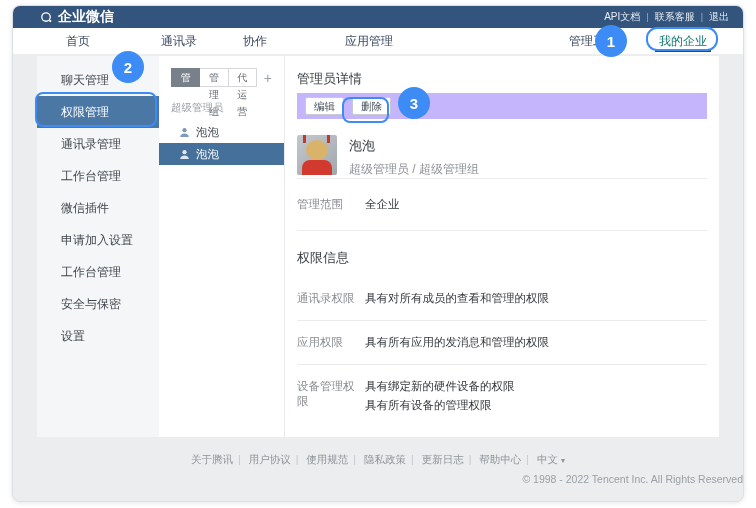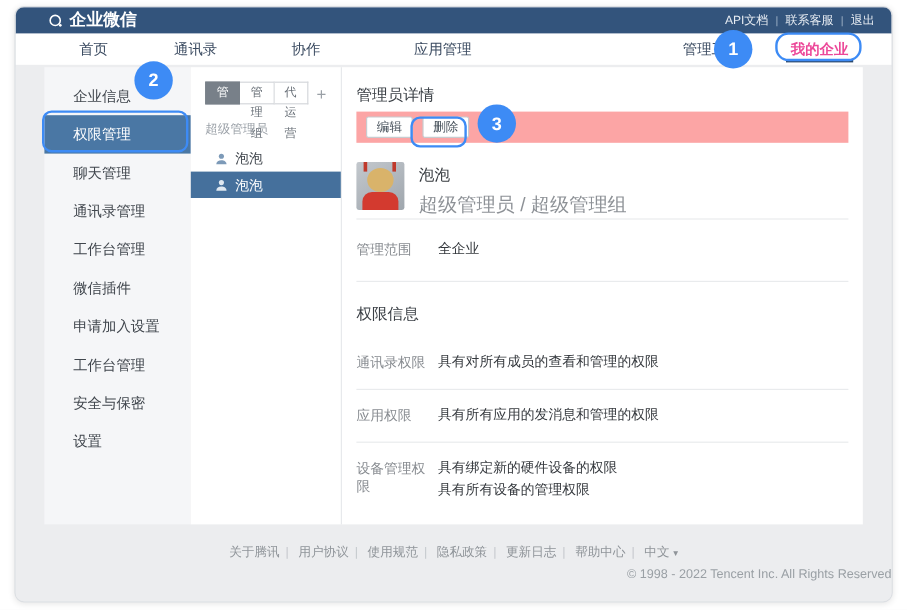--- a/index.html
+++ b/index.html
@@ -16,21 +16,21 @@
   .brand-icon { display:inline-flex; width:13px; height:13px; }
   .topbar-links { position:absolute; right:14px; top:0; height:22px; display:flex; align-items:center; gap:6px;
                   color:#e8edf3; font-size:10px; }
   .topbar-links a { color:#e8edf3; text-decoration:none; cursor:pointer; }
   .topbar-links .sep { color:#9db0c6; font-size:9px; }
 
   
   .navbar { position:relative; height:26px; background:#fff; }
   .nav-item { position:absolute; top:0; height:26px; line-height:26px; transform:translateX(-50%);
               font-size:12px; color:#3a4a60; text-decoration:none; cursor:pointer; white-space:nowrap; }
-  .nav-item.active { color:#ec4899;font-weight:bold; }
+  .nav-item.active { color:#0f766e; }
   .nav-underline { position:absolute; left:642px; top:22px; width:56px; height:2px; background:#2c4a6e; }
 
   .body { position:relative; height:449px; background:#ecedef; }
   .content { display:flex; margin:2px 24px 0 24px; height:381px; }
 
   
   .sidebar { width:122px; background:#f5f6f8; padding-top:8px; }
   .side-item { height:32px; line-height:32px; padding-left:24px; font-size:12px; color:#40464d; cursor:pointer; }
   .side-item.selected { background:#4a77a4; color:#fff; }
 
@@ -47,32 +47,32 @@
   .members { margin:6px -12px 0 -12px; }
   .member { display:flex; align-items:center; gap:6px; height:22px; padding-left:20px;
             font-size:11.5px; color:#40464d; cursor:pointer; }
   .member .p-icon { display:inline-flex; width:11px; height:11px; color:#7d9ab8; }
   .member.selected { background:#45709c; color:#fff; }
   .member.selected .p-icon { color:#dfe8f1; }
 
   
   .detail { flex:1; background:#fff; padding:14px 12px 0 12px; }
   .detail h2 { font-size:13px; line-height:17px; color:#3b4046; font-weight:500; }
-  .toolbar { margin-top:6px; height:26px; background:#fca5a5; display:flex; align-items:center; padding:0 8px; gap:8px; }
+  .toolbar { margin-top:6px; height:26px; background:#c4b5fd; display:flex; align-items:center; padding:0 8px; gap:8px; }
   .btn { height:18px; min-width:38px; padding:0 8px; background:#fff; border:1px solid #c7cbcf; border-radius:2px;
          font-size:10.5px; color:#46505a; cursor:pointer; font-family:inherit; line-height:16px; }
   .profile { margin-top:16px; display:flex; gap:12px; }
   .avatar { position:relative; width:40px; height:40px; border-radius:2px; overflow:hidden;
             background:linear-gradient(145deg,#c3c8cd,#9fa6ad); }
   .avatar .mark1,.avatar .mark2 { position:absolute; top:0; width:3px; height:8px; background:#c0392b; }
   .avatar .mark1 { left:6px; } .avatar .mark2 { right:7px; }
   .avatar .head { position:absolute; left:9px; top:5px; width:22px; height:20px; border-radius:50%; background:#d9b36a; }
   .avatar .bodyshape { position:absolute; left:5px; bottom:-2px; width:30px; height:17px; border-radius:8px 8px 0 0; background:#d33a2f; }
   .profile .name { margin-top:2px; font-size:13px; color:#34383d; }
-  .profile .role { margin-top:6px; font-size:16px; color:#8d9196; }
+  .profile .role { margin-top:6px; font-size:12px; color:#8d9196; }
   hr.div { border:none; border-top:1px solid #e9ebed; margin:0; }
   .div-after-profile { margin-top:16px; }
   .inforow { display:flex; padding:18px 0; }
   .inforow.tight { padding:14px 0; }
   .inforow .lbl { width:68px; flex:0 0 68px; font-size:11.5px; color:#888c91; }
   .inforow .vals { font-size:11.5px; color:#34383d; }
   .inforow .vals div { line-height:22px; }
   .inforow .vals div:first-child { line-height:15px; }
   .detail h3 { margin:18px 0 10px 0; font-size:13px; color:#3b4046; font-weight:500; }
 
@@ -116,35 +116,34 @@
         <a>API文档</a>
         <span class="sep">|</span>
         <a>联系客服</a>
         <span class="sep">|</span>
         <a>退出</a>
       </div>
     </header>
 
     <nav class="navbar">
       <a class="nav-item" style="left:65px">首页</a>
-      <a class="nav-item" style="left:150px">通讯录</a>
+      <a class="nav-item" style="left:166px">通讯录</a>
       <a class="nav-item" style="left:242px">协作</a>
       <a class="nav-item" style="left:356px">应用管理</a>
       <a class="nav-item" style="left:580px">管理工具</a>
       <a class="nav-item active" style="left:670px">我的企业</a>
       <div class="nav-underline"></div>
     </nav>
 
     <div class="body">
       <div class="content">
 
         <aside class="sidebar">
-          <div class="side-item">企业信息</div>
+          <div class="side-item">聊天管理</div>
           <div class="side-item selected">权限管理</div>
-          <div class="side-item">聊天管理</div>
           <div class="side-item">通讯录管理</div>
           <div class="side-item">工作台管理</div>
           <div class="side-item">微信插件</div>
           <div class="side-item">申请加入设置</div>
           <div class="side-item">工作台管理</div>
           <div class="side-item">安全与保密</div>
           <div class="side-item">设置</div>
         </aside>
 
         <section class="middle">

